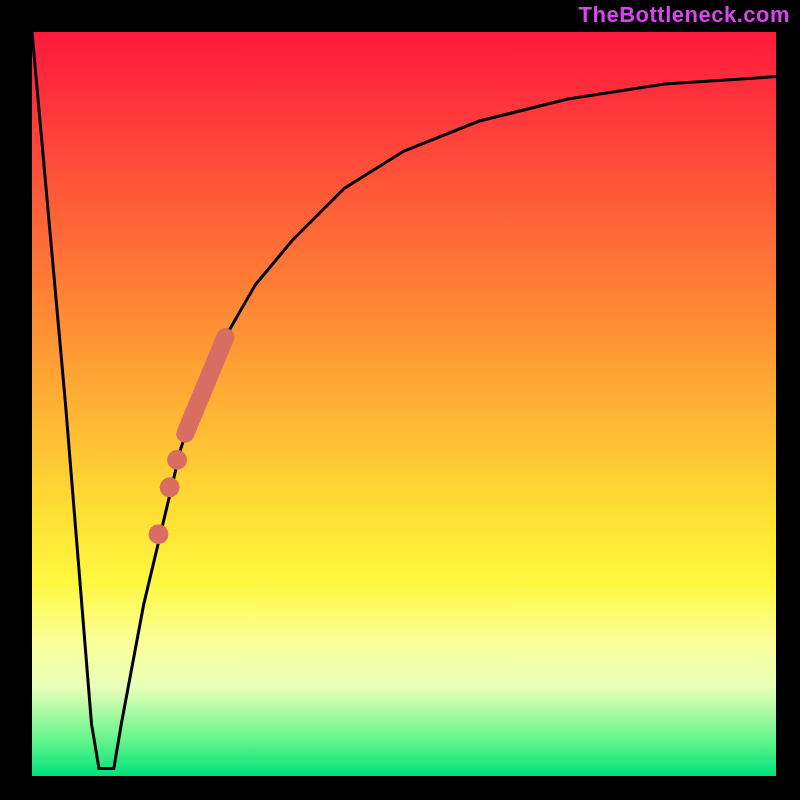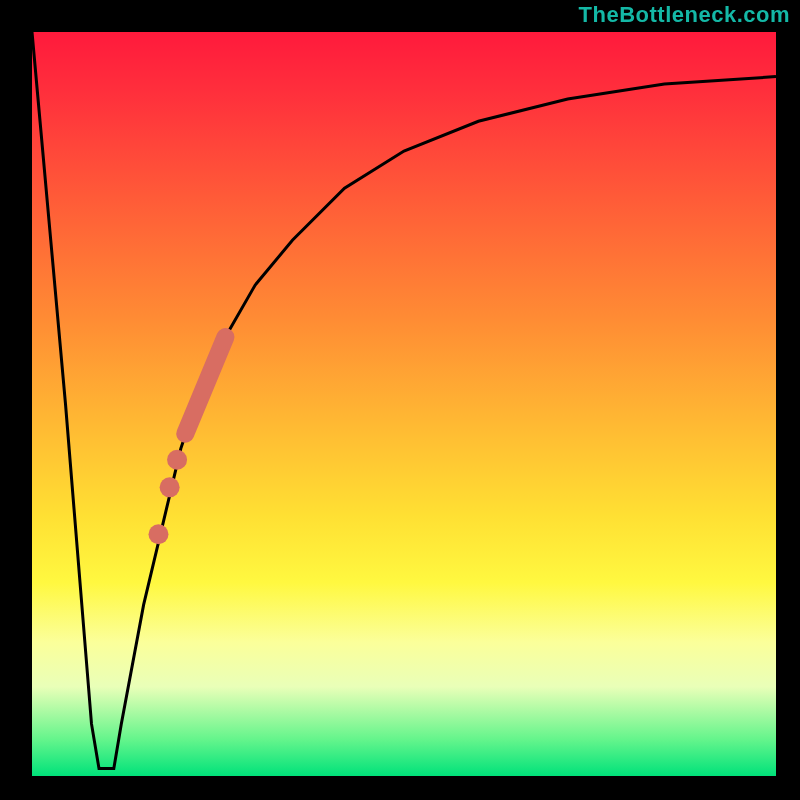--- a/index.html
+++ b/index.html
@@ -44,21 +44,21 @@
     height: 744px;
     overflow: visible;
   }
   .attribution {
     position: absolute;
     top: 2px;
     right: 10px;
     font-family: Arial, Helvetica, sans-serif;
     font-size: 22px;
     font-weight: 600;
-    color: #14b8a6;
+    color: #d946ef;
     letter-spacing: 0.5px;
   }
   .curve {
     fill: none;
     stroke: #000;
     stroke-width: 3;
   }
   .marker-line {
     stroke: #d86d62;
     stroke-width: 18;

